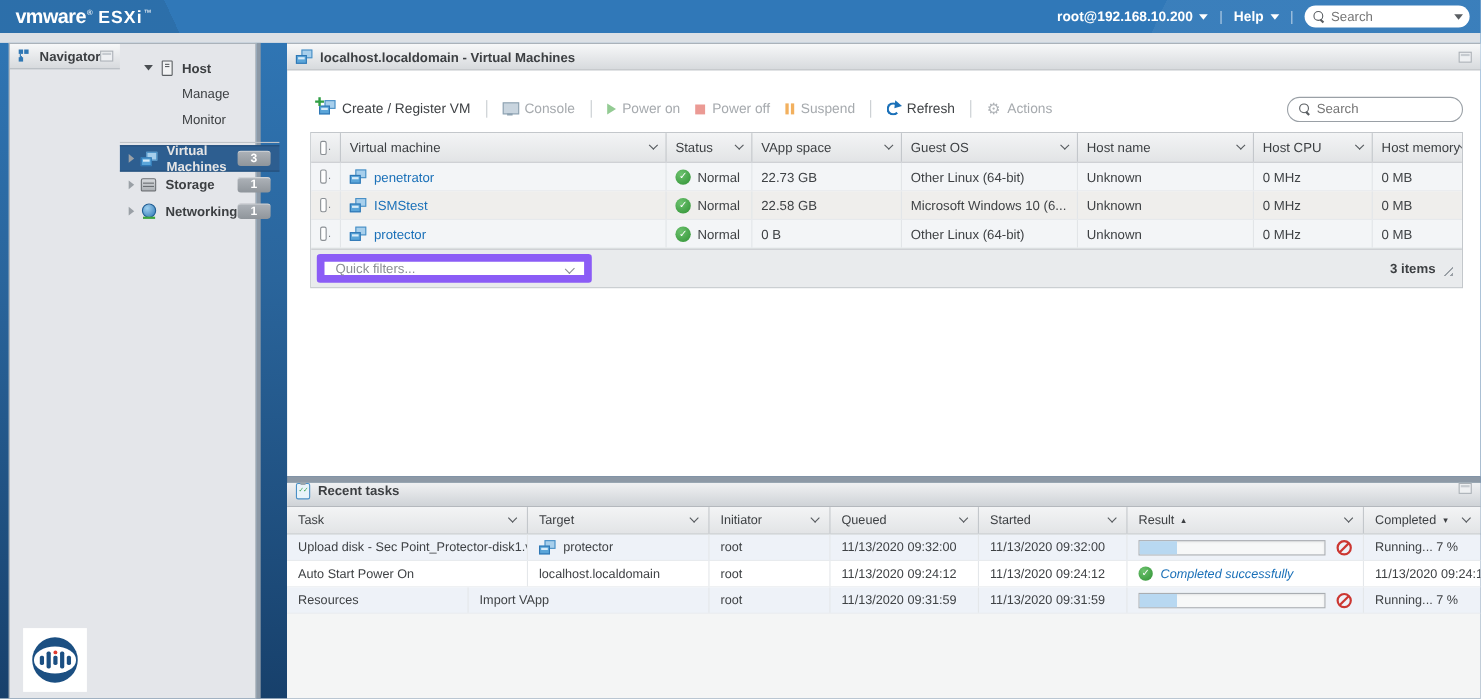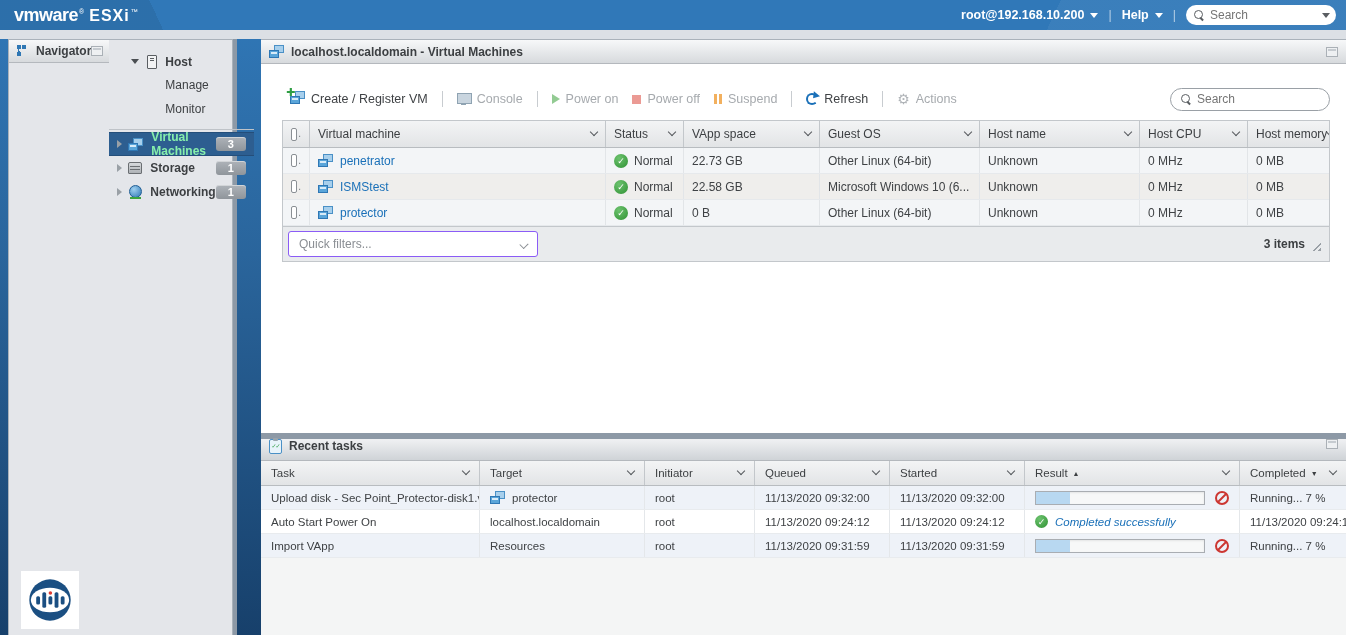--- a/index.html
+++ b/index.html
@@ -61,21 +61,21 @@
   .nav-row { height:23px; display:flex; align-items:center; cursor:pointer; }
   .tri-exp-down { width:0; height:0; border-left:4px solid transparent; border-right:4px solid transparent; border-top:5px solid #4a4e52; margin:0 8px 0 22px; }
   .tri-exp-right { width:0; height:0; border-top:4px solid transparent; border-bottom:4px solid transparent; border-left:5px solid #9aa0a6; margin:0 6px 0 8px; }
   .host-icon { width:10px; height:14px; border:1px solid #5a5e62; border-radius:1px; margin-right:8px; position:relative; background:#f2f3f4; }
   .host-icon::before { content:""; position:absolute; left:2px; top:2px; right:2px; height:1px; background:#5a5e62; box-shadow:0 2px 0 #5a5e62; }
   .nav-label { font-weight:bold; color:#3c3f42; }
   .nav-sub { height:24px; display:flex; align-items:center; padding-left:56px; color:#3c3f42; cursor:pointer; }
   .nav-sep { height:1px; background:#bfc3c8; margin:8px 0 2px; }
   .nav-item { height:24px; display:flex; align-items:center; cursor:pointer; }
   .nav-item.selected { background:#2d5e90; border-top:1px solid #244e7a; border-bottom:1px solid #244e7a; }
-  .nav-item.selected .nav-label { color:#86efac; }
+  .nav-item.selected .nav-label { color:#e5e5e5; }
   .nav-item .badge {
     margin-left:auto; margin-right:8px; min-width:30px; text-align:center; padding:1px 6px;
     background:linear-gradient(#aeb3b9,#8f959b); border-radius:3px; color:#fff; font-weight:bold; font-size:11px;
     box-shadow:inset 0 1px 0 rgba(255,255,255,.45);
   }
   .nav-item .icon-slot { margin-right:8px; display:inline-flex; }
 
   
   .vmicon { position:relative; width:15px; height:13px; display:inline-block; }
   .vmicon .back { position:absolute; right:0; top:0; width:10px; height:8px; background:#a7cfec; border:1px solid #4a90c6; }
@@ -149,21 +149,21 @@
   .vrow.alt1 { background:#f3f5f7; }
   .vrow.alt2 { background:#efeeec; }
   .checkbox { width:13px; height:13px; border:1px solid #8a8f94; border-radius:2px; background:#fff; cursor:pointer; }
   .dot { color:#7a7e82; font-size:10px; line-height:8px; margin-left:1px; }
   .vm-link { color:#1a70b8; margin-left:7px; cursor:pointer; }
   .status-ok { width:14px; height:14px; flex:0 0 14px; border-radius:50%; background:radial-gradient(circle at 35% 30%, #6cc26e, #2f9133); display:inline-flex; align-items:center; justify-content:center; }
   .status-ok::after { content:"✓"; color:#fff; font-size:9px; font-weight:bold; }
   .status-label { margin-left:6px; }
 
   .quickbar { height:35px; background:#e9ebed; border-top:1px solid #c3c7cb; display:flex; align-items:center; padding:0 8px 0 5px; }
-  .quickfilter { width:250px; height:26px; background:#fff; border:1px solid #8b5cf6; border-radius:3px; display:flex; align-items:center; padding:0 10px; color:#8a8e93; cursor:pointer; }
+  .quickfilter { width:250px; height:26px; background:#fff; border:7px solid #8b5cf6; border-radius:3px; display:flex; align-items:center; padding:0 10px; color:#8a8e93; cursor:pointer; }
   .quickfilter .chev { top:0; width:7px; height:7px; border-color:#8a8e93; }
   .itemcount { margin-left:auto; font-weight:bold; color:#3c3f42; display:flex; align-items:flex-end; gap:6px; }
   .grip { width:10px; height:10px; clip-path:polygon(100% 0,100% 100%,0 100%); background:repeating-linear-gradient(135deg,#9aa0a6 0 1.5px,transparent 1.5px 4px); }
 
   
   .tasks-panel { flex:1; background:#fbfcfc; display:flex; flex-direction:column; min-height:0; }
   .tasks-titlebar { height:22px; flex:0 0 22px; display:flex; align-items:flex-start; gap:7px; padding:0 8px; background:linear-gradient(#f0f1f3,#cfd3d7); border-bottom:1px solid #b4b8bd; }
   .tasks-titlebar .ptitle { font-weight:bold; color:#3c3f42; flex:1; }
   .clipboard-icon { width:13px; height:15px; border:1px solid #4a90c6; background:#e8f3fa; border-radius:2px; position:relative; }
   .clipboard-icon::before { content:""; position:absolute; left:3px; top:-2px; width:5px; height:3px; background:#9aa5ad; border-radius:1px; }
@@ -530,22 +530,22 @@
             <div class="cell t-queued">11/13/2020 09:24:12</div>
             <div class="cell t-started">11/13/2020 09:24:12</div>
             <div class="cell t-result">
                 <span class="status-ok sm"></span>
                 <span class="result-success">Completed successfully</span>
               </div>
             <div class="cell t-completed">11/13/2020 09:24:12</div>
           </div>
 
           <div class="trow task-row alt">
+            <div class="cell t-target">Resources</div>
             <div class="cell t-task">Import VApp</div>
-            <div class="cell t-target">Resources</div>
             <div class="cell t-init">root</div>
             <div class="cell t-queued">11/13/2020 09:31:59</div>
             <div class="cell t-started">11/13/2020 09:31:59</div>
             <div class="cell t-result">
                 <span class="progressbar">
                   <span class="fill"></span>
                 </span>
                 <span class="no-icon"></span>
               </div>
             <div class="cell t-completed">Running... 7 %</div>

